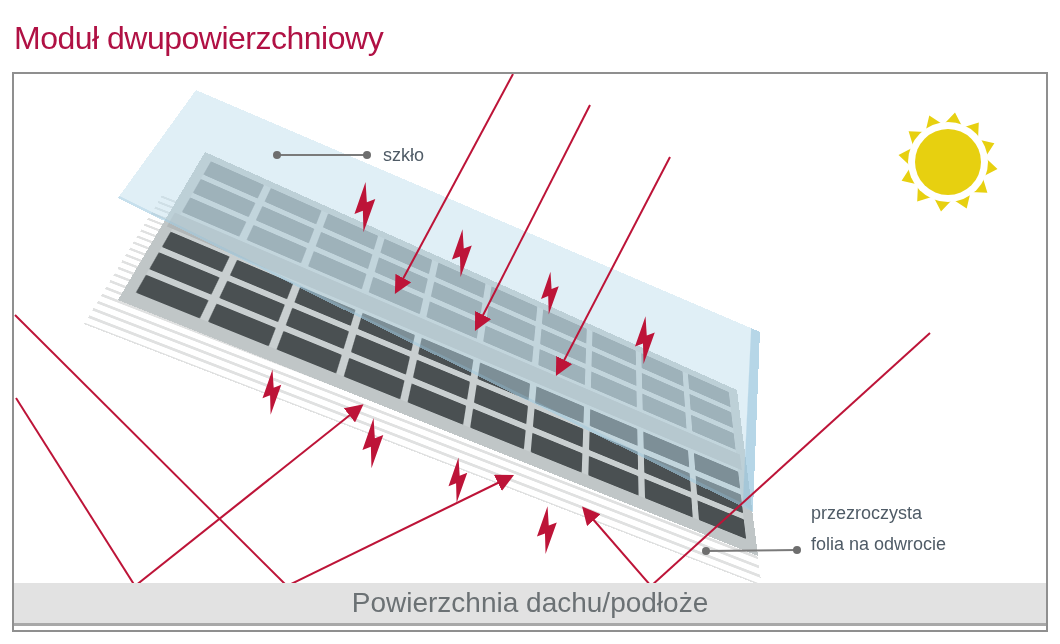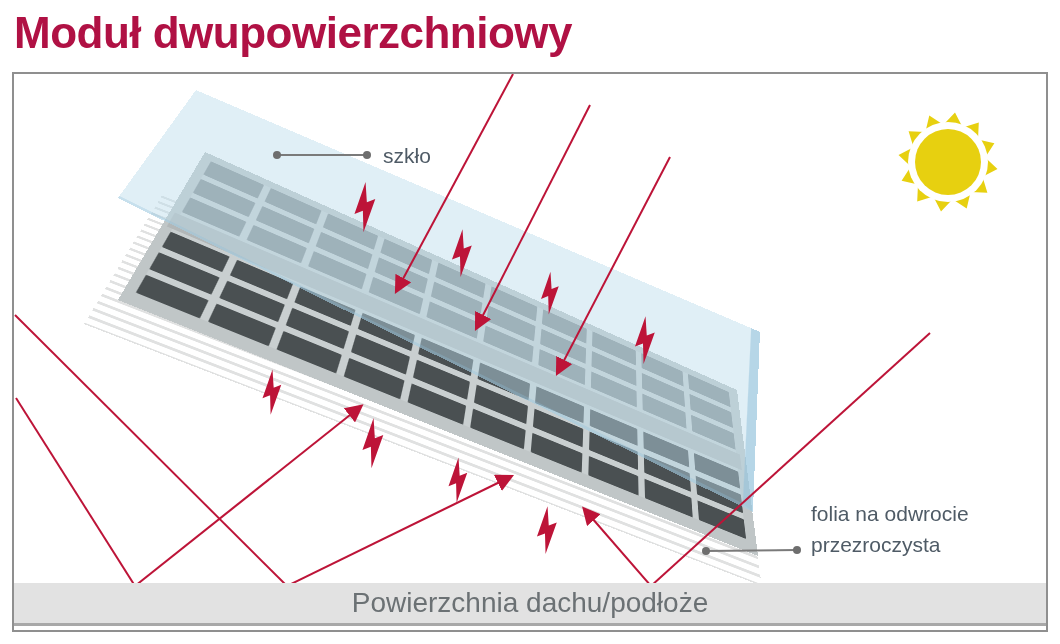--- a/index.html
+++ b/index.html
@@ -1,22 +1,22 @@
 <!DOCTYPE html>
 <html><head>
 <meta charset="utf-8">
 <style>
   html,body{margin:0;padding:0;background:#fff;}
   .page{
     position:relative; width:1060px; height:644px; overflow:hidden;
     background:#fff; font-family:"Liberation Sans", sans-serif;
   }
   .title{
-    position:absolute; left:14px; top:8px;
-    font-size:44px; font-weight:bold; letter-spacing:-0.5px;
+    position:absolute; left:14px; top:20px;
+    font-size:32px; font-weight:normal; letter-spacing:-0.5px;
     color:var(--color-title,#b01144);
   }
   .diagram{
     position:absolute; left:12px; top:72px; width:1036px; height:560px;
     border:2px solid var(--color-border,#8f8f8f); background:#fff;
     box-sizing:border-box; overflow:hidden;
   }
   .layer{position:absolute; left:0; top:0; transform-origin:0 0;}
   
   .foil{
@@ -50,21 +50,21 @@
   .overlay{position:absolute; left:0; top:0; width:1032px; height:556px;}
   .ray{stroke:var(--color-accent,#bd1438); stroke-width:2; fill:none;}
   .bolt{fill:var(--color-accent,#bd1438);}
   #arrowhead path{fill:var(--color-accent,#bd1438);}
   .leader-line{stroke:var(--color-leader,#7a7a7a); stroke-width:2;}
   .leader-dot{fill:#6e6e6e;}
   .sun-main{fill:var(--color-sun,#e7d010);}
   .sun-ring{fill:#ffffff;}
   .calloutlabel{
     position:absolute; color:var(--color-label-text,#4f5b66);
-    font-size:21px; line-height:31px; white-space:nowrap;
+    font-size:18px; line-height:31px; white-space:nowrap;
   }
   .ground{
     position:absolute; left:0; right:0; bottom:4px; height:40px;
     background:var(--color-ground-bar,#e2e2e2);
     border-bottom:3px solid #a8a8a8;
     text-align:center; line-height:40px;
     font-size:28px; color:var(--color-ground-text,#6b7174);
   }
 </style>
 </head>
@@ -185,21 +185,21 @@
       </g>
       <g>
         <line class="leader-line" x1="692" y1="477" x2="783" y2="476"></line>
         <circle class="leader-dot" cx="692" cy="477" r="4"></circle>
         <circle class="leader-dot" cx="783" cy="476" r="4"></circle>
       </g>
     </svg>
 
     <div class="calloutlabel" style="left:369px; top:66px;">szkło</div>
     <div class="calloutlabel" style="left:797px; top:424px;">
+      <div>przezroczysta</div>
       <div>folia na odwrocie</div>
-      <div>przezroczysta</div>
     </div>
 
     <div class="ground">
       <span>Powierzchnia dachu/podłoże</span>
     </div>
   </div>
 </div>
 
 </body></html>

